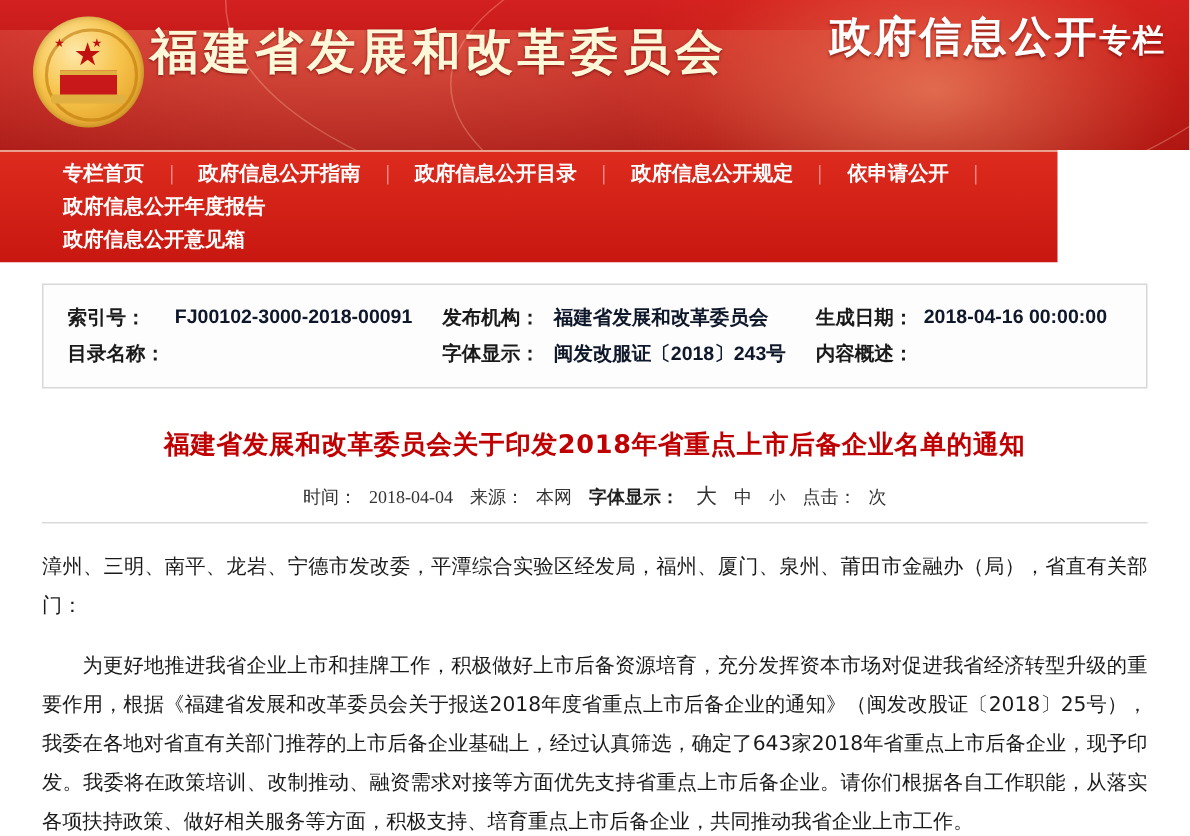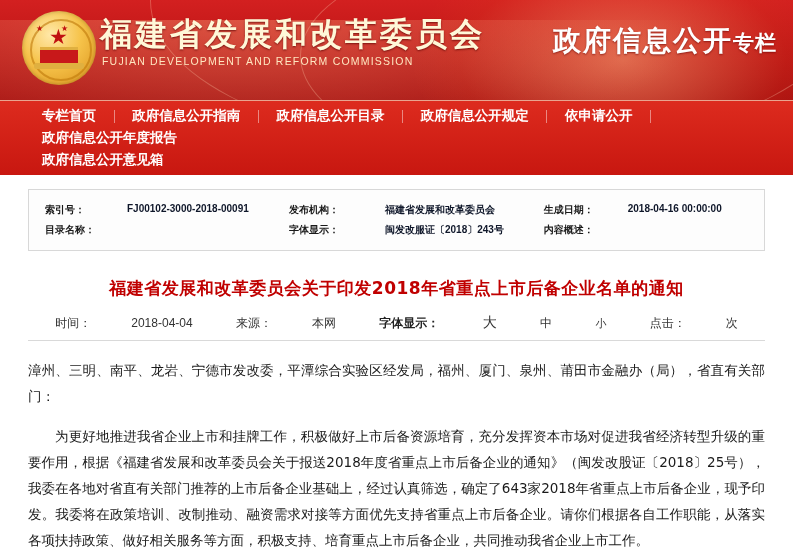--- a/index.html
+++ b/index.html
@@ -116,37 +116,37 @@
     position: absolute;
     left: 102px;
     top: 55px;
     font-size: 10.5px;
     letter-spacing: 1.2px;
     color: #ffe6c0;
   }
   .banner-right {
     position: absolute;
     right: 16px;
-    top: 22px;
+    top: 6px;
     font-family: "DejaVu Sans", "Liberation Sans", sans-serif;
     font-size: 28px;
     font-weight: bold;
     color: #ffffff;
     text-shadow: 0 1px 2px rgba(100,0,0,0.6);
     letter-spacing: 2px;
   }
   .banner-right .small {
     font-size: 21px;
     letter-spacing: 1px;
   }
 
   
   .navbar {
     position: relative;
-    width: 793px;
+    width: 705px;
     background: linear-gradient(180deg, #dd2b1e 0%, #c81710 100%);
     border-top: 1px solid #e9a48f;
     padding: 4px 0 4px 0;
     min-height: 30px;
   }
   .navbar .row {
     display: block;
     padding-left: 28px;
     line-height: 20px;
   }
@@ -182,21 +182,21 @@
   
   .meta {
     border: 1px solid #d8d8d8;
     background: #fdfdfd;
     padding: 10px 8px 10px 14px;
     margin-top: 6px;
   }
   .meta table {
     width: 100%;
     border-collapse: collapse;
-    font-size: 10px;
+    font-size: 13px;
     color: #1b1b1b;
   }
   .meta td {
     padding: 3px 2px;
     vertical-align: top;
     white-space: nowrap;
   }
   .meta .lbl {
     color: #1a1a1a;
     font-weight: bold;
@@ -220,21 +220,21 @@
     font-weight: bold;
     margin: 26px 0 14px 0;
     letter-spacing: 0.5px;
   }
   .subbar {
     text-align: center;
     font-size: 12px;
     color: #444;
     padding-bottom: 8px;
   }
-  .subbar span { margin: 0 20px; }
+  .subbar span { margin: 0 4px; font-family: Liberation Serif, serif; }
   .subbar .k { color: #333; }
   .subbar .v { color: #333; }
   .subbar .fs-label { font-weight: bold; color: #222; }
   .subbar .fs { cursor: pointer; color: #333; }
   .subbar .fs-big { font-size: 14px; }
   .subbar .fs-mid { font-size: 12px; }
   .subbar .fs-small { font-size: 11px; }
 
   .divider {
     border-top: 1px solid #d9d9d9;
@@ -263,21 +263,20 @@
   <div class="emblem">
     <div class="circle"></div>
     <div class="inner"></div>
     <div class="stars-small">★&nbsp;&nbsp;&nbsp;&nbsp;&nbsp;&nbsp;&nbsp;&nbsp;★</div>
     <div class="star">★</div>
     <div class="gate"></div>
     <div class="base"></div>
   </div>
 
   <div class="title-cn">福建省发展和改革委员会</div>
-  <div class="title-en">FUJIAN DEVELOPMENT AND REFORM COMMISSION</div>
 
   <div class="banner-right">
     <span>政府信息公开</span><span class="small">专栏</span>
   </div>
 </div>
 
 <div class="navbar">
   <div class="row">
     <span class="nav-item">专栏首页</span>
     <span class="nav-sep"></span>

